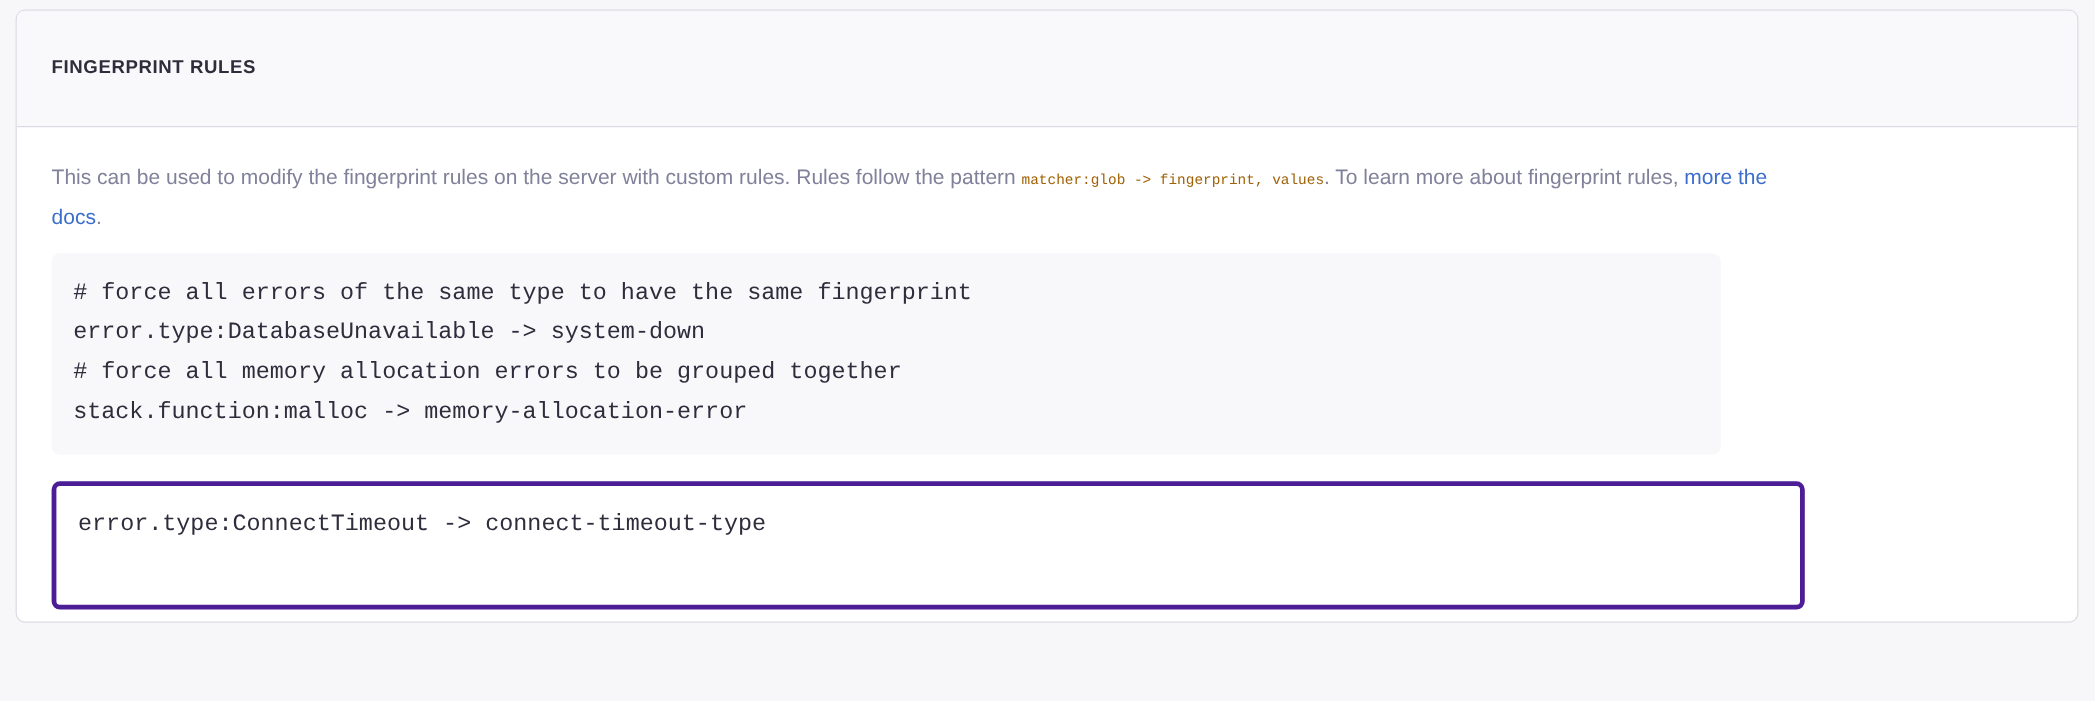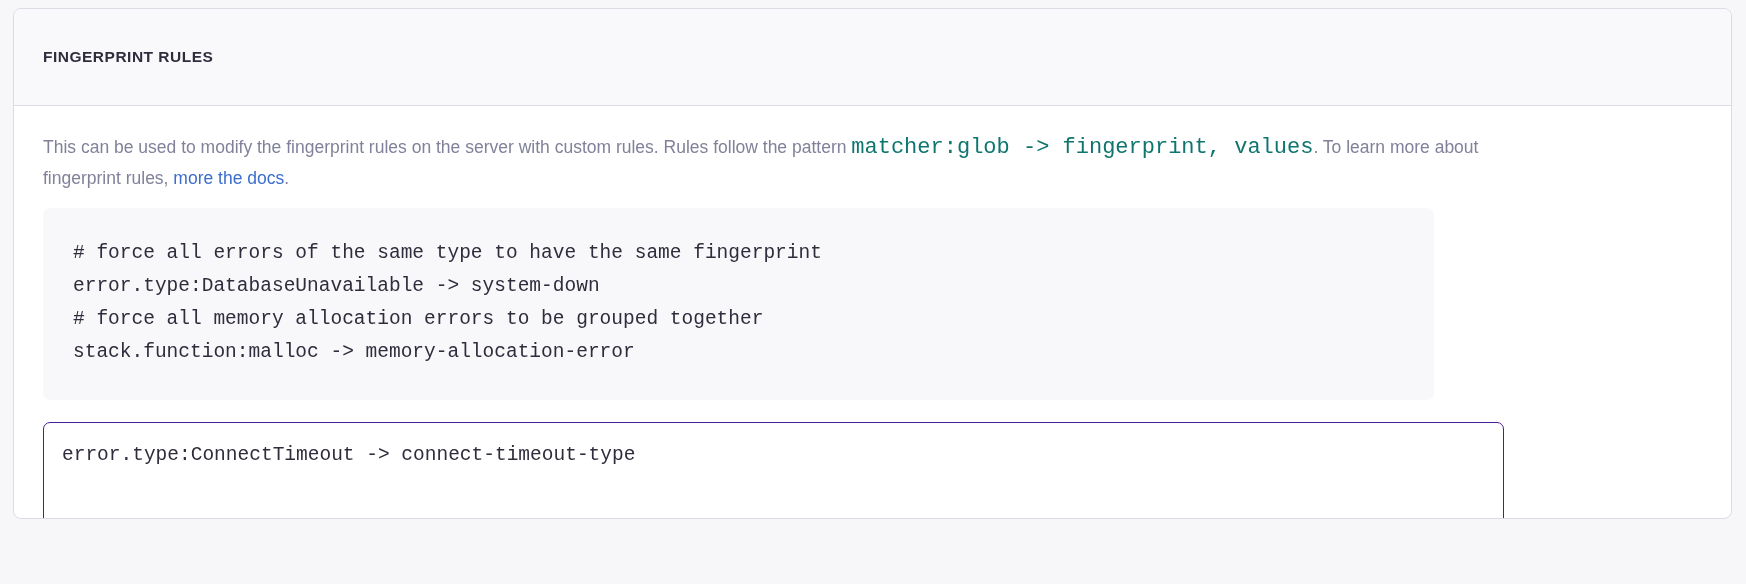--- a/index.html
+++ b/index.html
@@ -54,55 +54,55 @@
   .description {
     font-size: 17.5px;
     line-height: 31px;
     color: #81819b;
     margin: 0 0 14px 0;
     max-width: 1450px;
   }
 
   .description code {
     font-family: "Liberation Mono", "DejaVu Sans Mono", monospace;
-    font-size: 22px;
-    color: #0f766e;
+    font-size: 12px;
+    color: #a16207;
     letter-spacing: 0;
   }
 
   .description a {
     color: #3b6ecc;
     text-decoration: none;
   }
 
   .code-block {
     background: #f8f8fb;
     border-radius: 7px;
     padding: 17px 18px 19px 18px;
     margin: 0 0 22px 0;
     width: 1391px;
     box-sizing: border-box;
   }
 
   .code-block pre {
-    margin: 12px;
+    margin: 0;
     font-family: "Liberation Mono", "DejaVu Sans Mono", monospace;
     font-size: 19.5px;
     line-height: 33px;
     color: #2f2d3c;
     white-space: pre;
   }
 
   .rules-input {
     display: block;
     width: 1461px;
     height: 107px;
     box-sizing: border-box;
     background: #ffffff;
-    border: 1px solid #4c1d95;
+    border: 4px solid #4c1d95;
     border-radius: 7px;
     padding: 16px 18px;
     font-family: "Liberation Mono", "DejaVu Sans Mono", monospace;
     font-size: 19.5px;
     line-height: 33px;
     color: #2f2d3c;
     resize: none;
     outline: none;
     overflow: hidden;
   }

